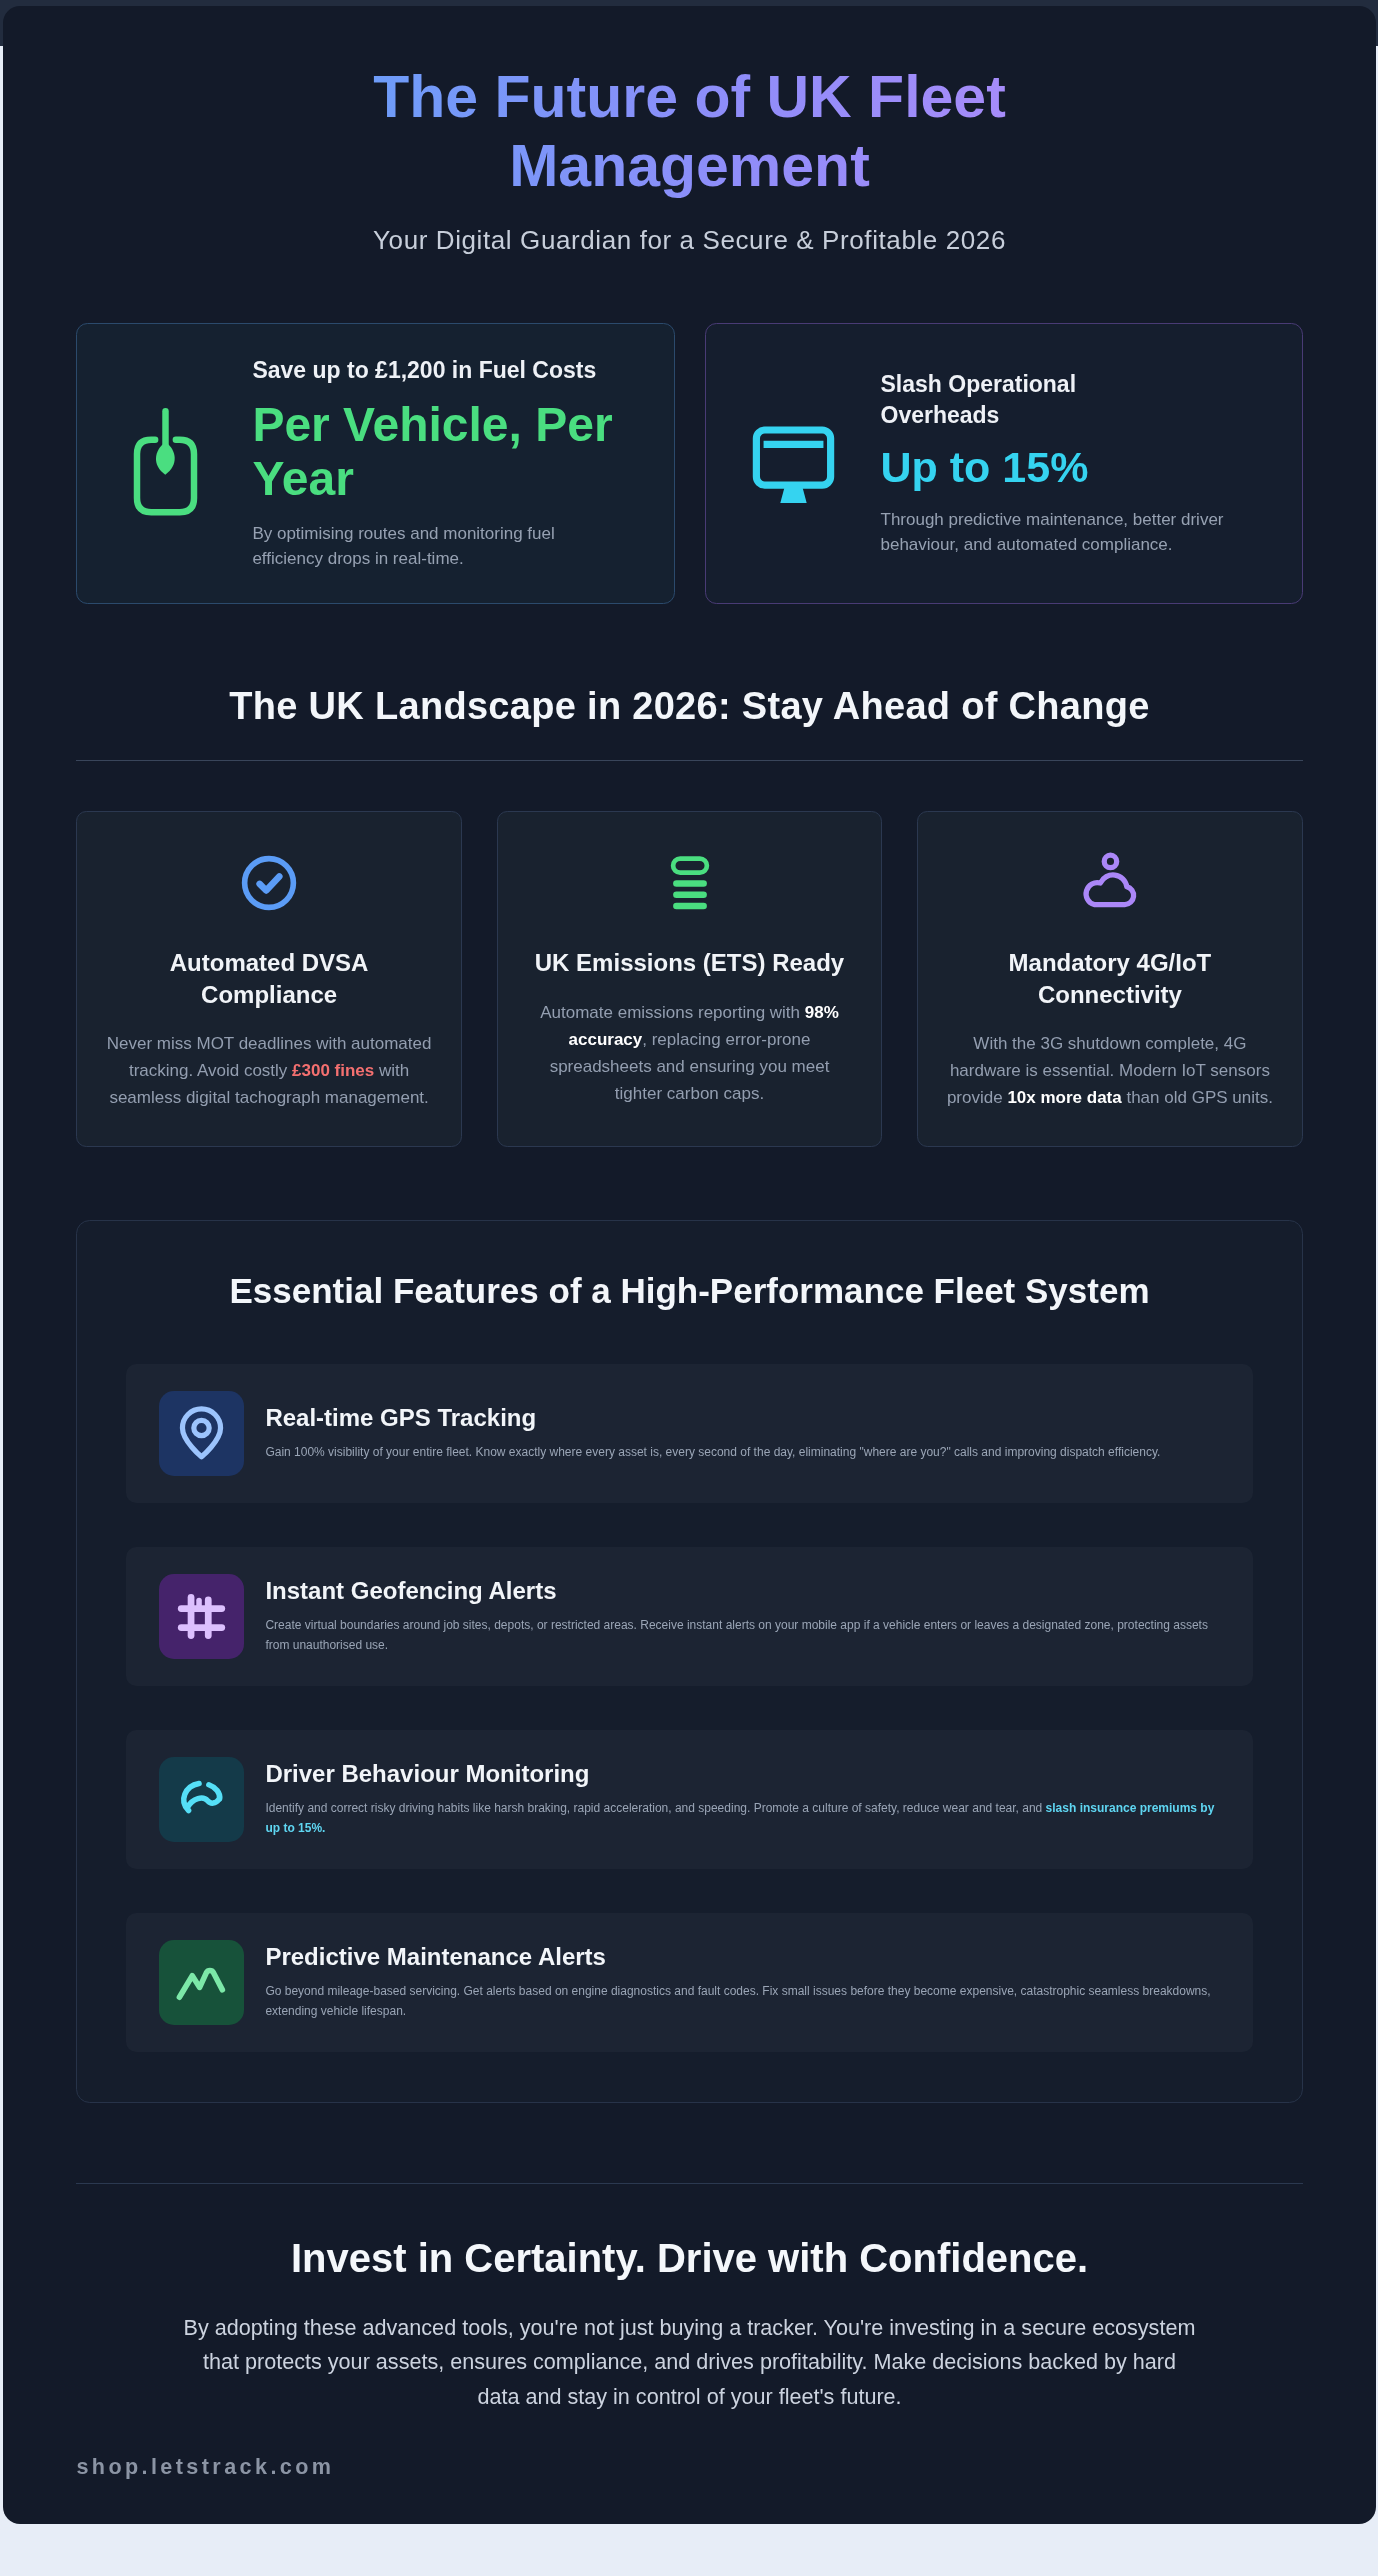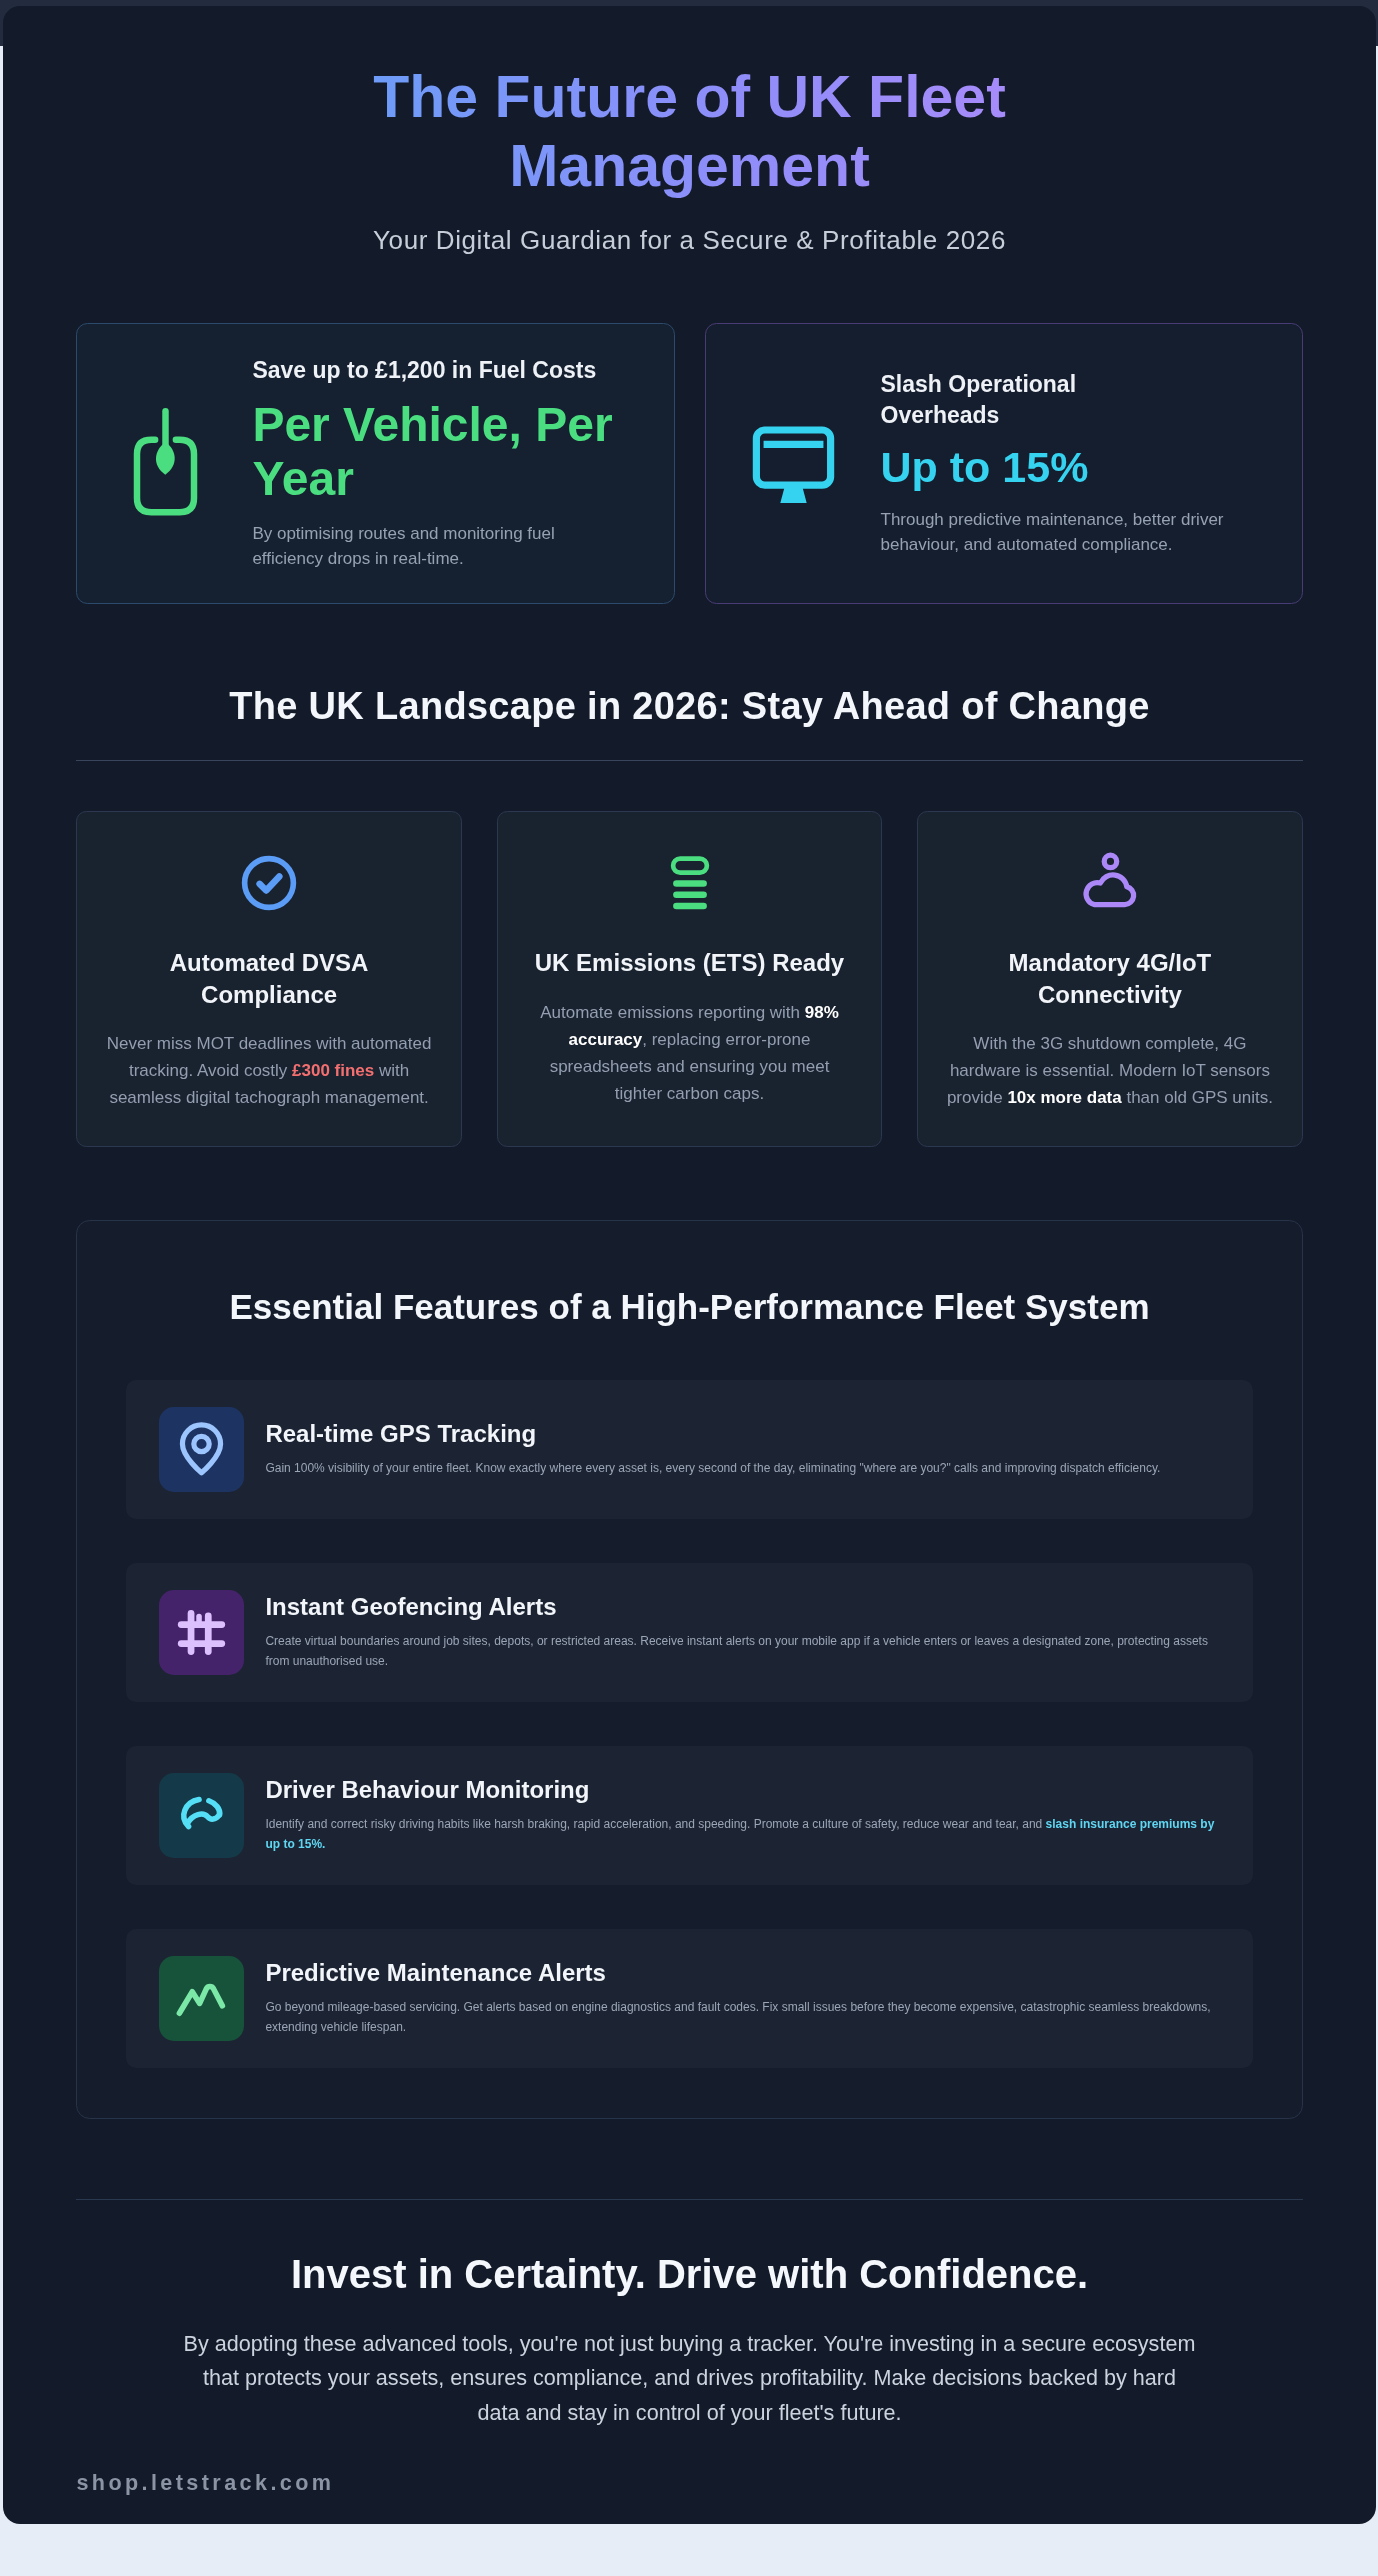--- a/index.html
+++ b/index.html
@@ -11,21 +11,21 @@
   }
   .backdrop-top {
     position: absolute; top: 0; left: 0; right: 0; height: 46px;
     background: #222c3e;
   }
   .panel {
     position: relative;
     margin: 5.7px 3.4px 0;
     background: #131a29;
     border-radius: 17px;
-    padding: 57px 73px 28px;
+    padding: 57px 73px 44px;
     overflow: hidden;
   }
   .page-bottom-gap { height: 26px; }
 
   
   h1.main-title {
     text-align: center;
     font-size: 59px;
     line-height: 1.17;
     font-weight: bold;
@@ -100,21 +100,21 @@
     border-radius: 13.7px;
     padding: 47px 49px 50px;
   }
   .features-heading {
     text-align: center;
     font-size: 35px;
     font-weight: bold;
     color: #f3f6fa;
     line-height: 1.3;
     max-width: 946px;
-    margin: 16px auto;
+    margin: 0 auto;
   }
   .feature-row {
     margin-top: 44px;
     background: #1c2433;
     border-radius: 10.3px;
     padding: 27px 33px;
     display: flex;
     align-items: center;
     gap: 21px;
   }

